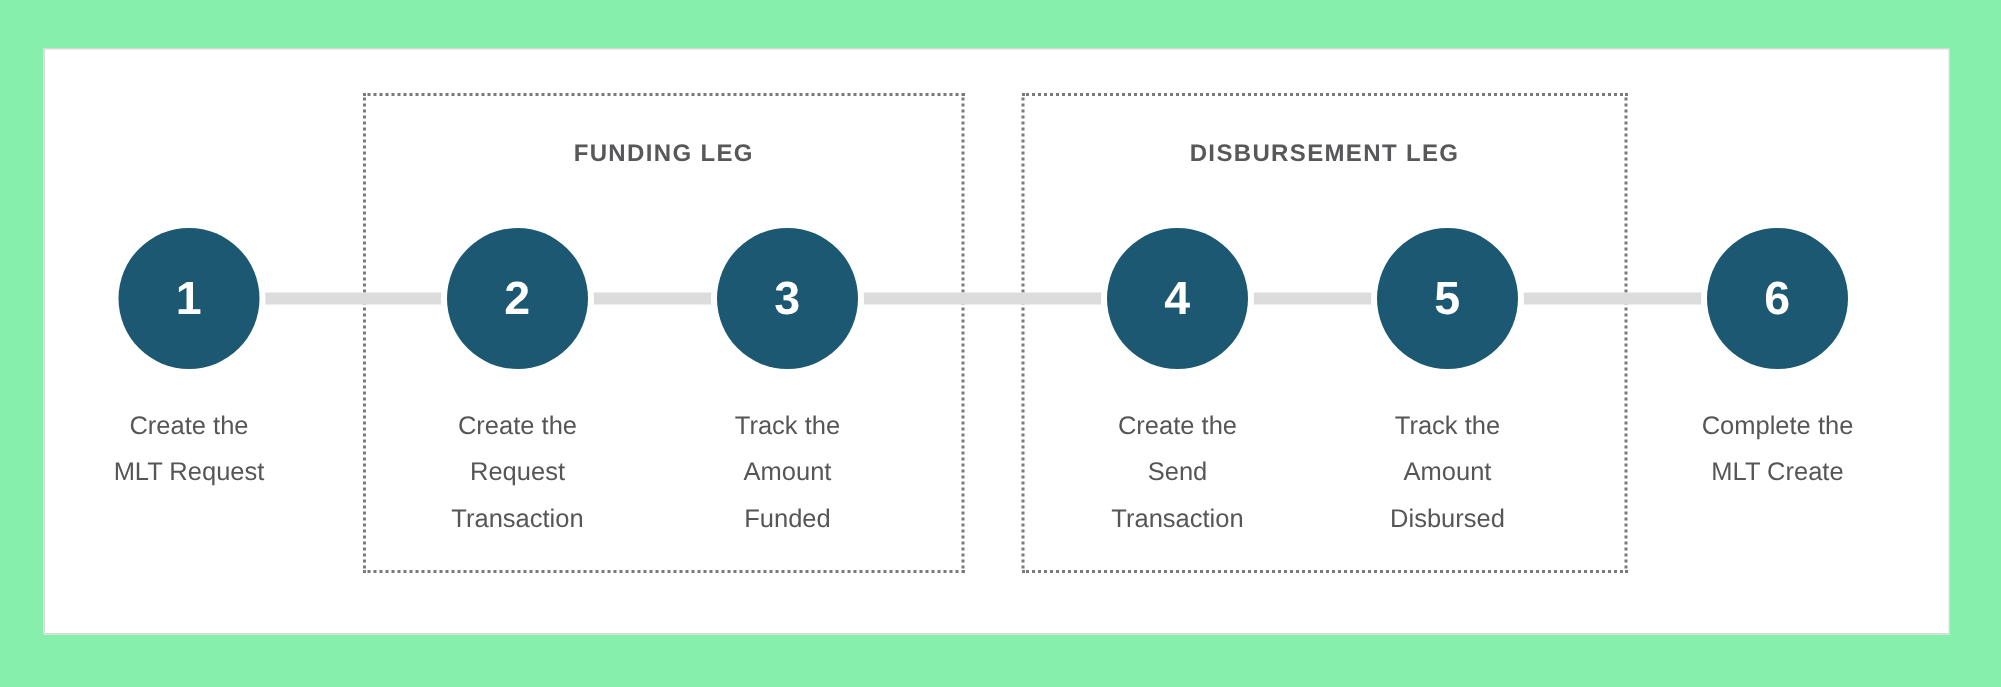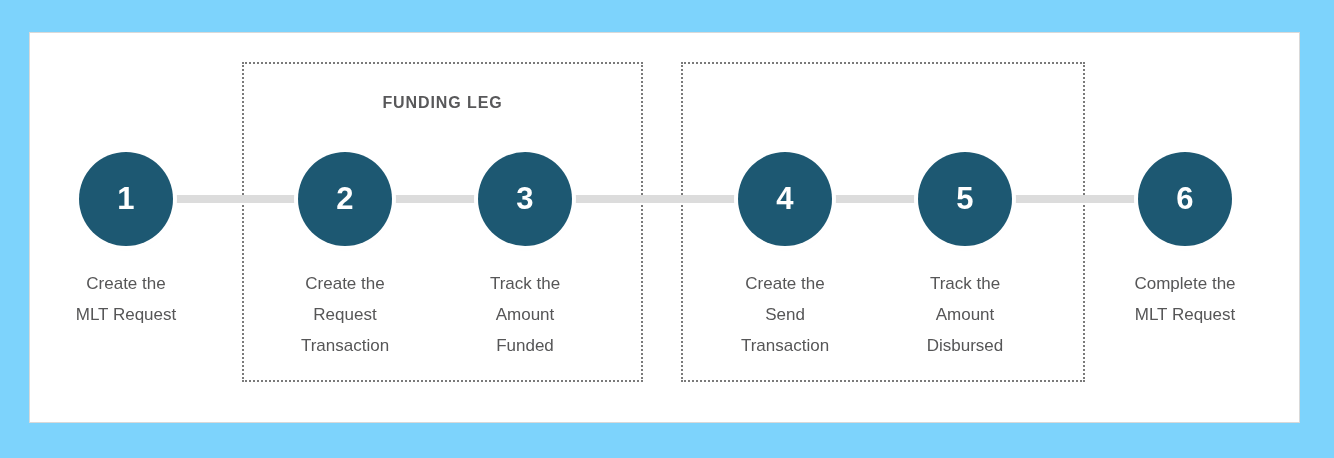--- a/index.html
+++ b/index.html
@@ -9,21 +9,21 @@
   }
   body {
     font-family: "Liberation Sans", sans-serif;
     -webkit-font-smoothing: antialiased;
   }
 
   #canvas {
     position: relative;
     width: 1334px;
     height: 458px;
-    background: #7dd3fc;
+    background: #86efac;
     overflow: hidden;
   }
 
   
   #outer-frame {
     position: absolute;
     left: 29px;
     top: 32px;
     width: 1271px;
     height: 391px;
@@ -123,20 +123,21 @@
 <body>
 
 <div id="canvas">
 
   <div id="outer-frame"></div>
 
   <div class="leg-box" id="leg-box-funding"></div>
   <div class="leg-box" id="leg-box-disbursement"></div>
 
   <div class="leg-title" id="leg-title-funding">FUNDING LEG</div>
+  <div class="leg-title" id="leg-title-disbursement">DISBURSEMENT LEG</div>
 
   <div class="connector" style="left:173px;  width:126px;"></div>
   <div class="connector" style="left:392px;  width:87px;"></div>
   <div class="connector" style="left:572px;  width:167px;"></div>
   <div class="connector" style="left:832px;  width:87px;"></div>
   <div class="connector" style="left:1012px; width:127px;"></div>
 
   <div class="step" style="left:126px;">
     <div class="step-circle">
       <span class="step-number">1</span>
@@ -179,16 +180,16 @@
     <div class="step-label">Track the
 Amount
 Disbursed</div>
   </div>
 
   <div class="step" style="left:1185px;">
     <div class="step-circle">
       <span class="step-number">6</span>
     </div>
     <div class="step-label">Complete the
-MLT Request</div>
+MLT Create</div>
   </div>
 
 </div>
 
 </body></html>

